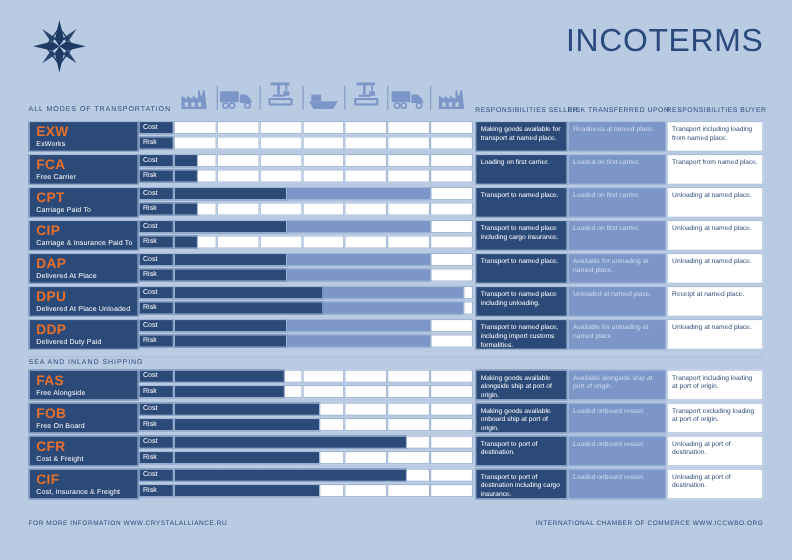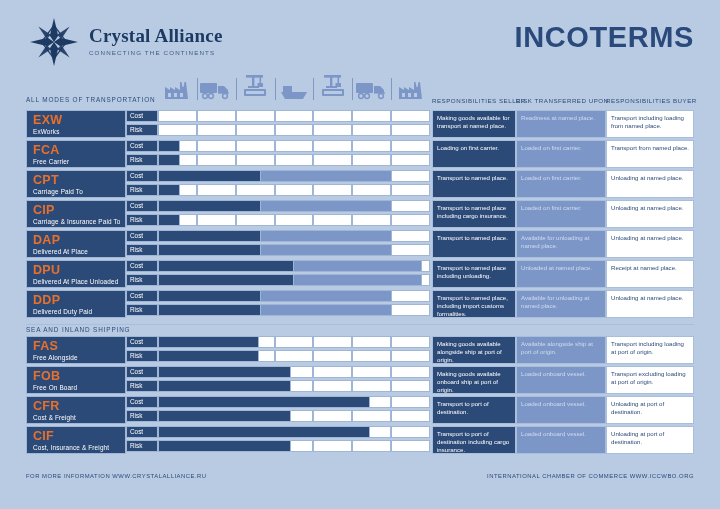--- a/index.html
+++ b/index.html
@@ -19,21 +19,21 @@
   .logo-mark{width:52px;height:52px;flex:0 0 52px;}
   .logo-text{display:flex;flex-direction:column;justify-content:center;padding-bottom:2px;}
   .brand{
     font-family:"Liberation Serif", serif;
     font-size:19px;font-weight:bold;color:#1d3a63;letter-spacing:.2px;line-height:1.05;
   }
   .tagline{
     font-size:6.2px;letter-spacing:1.15px;color:#3d5b8a;margin-top:3px;font-weight:normal;
   }
   .title-wrap{position:absolute;right:26px;top:24px;text-align:right;}
-  .title-1{font-size:29px;font-weight:bold;color:#2a4a7c;letter-spacing:.6px;line-height:.96;}
+  .title-1{font-size:29px;font-weight:normal;color:#2a4a7c;letter-spacing:.6px;line-height:.96;}
   .title-2{font-size:29px;font-weight:bold;color:#2a4a7c;letter-spacing:.6px;line-height:1.0;}
 
   
   .iconstrip{position:absolute;left:146px;top:72px;width:284px;height:28px;}
   .icon-cell{position:absolute;bottom:0;width:40px;height:28px;display:flex;align-items:flex-end;justify-content:center;}
   .icon-cell svg{display:block;}
   .colrule{position:absolute;top:6px;width:1px;height:22px;background:#7e99c4;}
 
   .modes-label{
     position:absolute;left:26px;top:96px;font-size:6.4px;letter-spacing:.85px;color:#2c4a78;
@@ -106,24 +106,20 @@
           <path d="M96 50 L62 42 L50 50 L62 58 Z"></path>
           <path d="M20 20 L44 36 L36 44 Z" opacity=".92"></path>
           <path d="M80 20 L56 36 L64 44 Z" opacity=".92"></path>
           <path d="M20 80 L44 64 L36 56 Z" opacity=".92"></path>
           <path d="M80 80 L56 64 L64 56 Z" opacity=".92"></path>
         </g>
         <g stroke="#1d3a63" stroke-width="2.4" fill="none">
           <path d="M50 18 L74 50 L50 82 L26 50 Z"></path>
         </g>
       </svg>
-      <div class="logo-text">
-        <div class="brand">Crystal Alliance</div>
-        <div class="tagline">CONNECTING THE CONTINENTS</div>
-      </div>
     </div>
 
     <div class="title-wrap">
       <div class="title-1">INCOTERMS</div>
     </div>
   </div>
 
   <div class="iconstrip" id="iconstrip">
       <div class="icon-cell" style="left: 11.4286px;">
         <svg width="26" height="20" viewBox="0 0 26 20">

